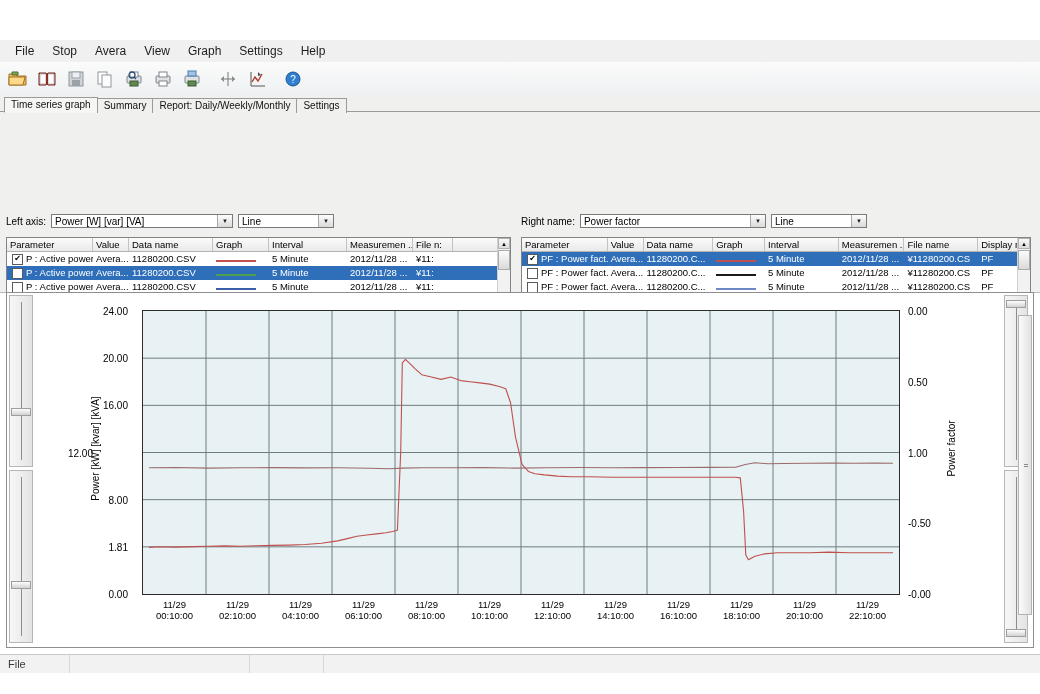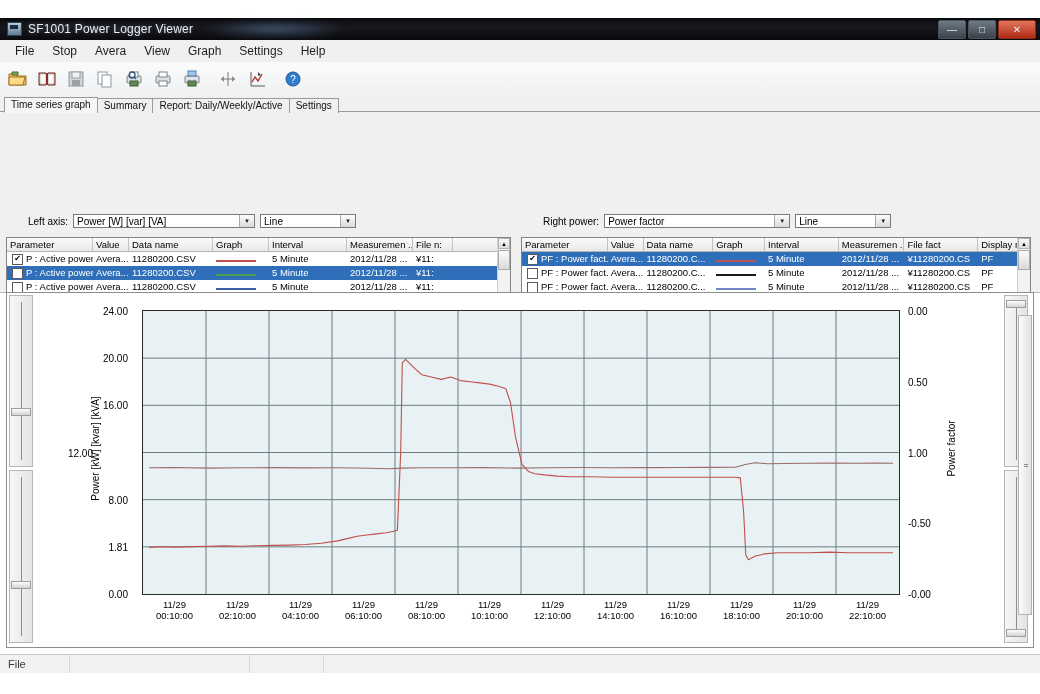--- a/index.html
+++ b/index.html
@@ -40,21 +40,21 @@
   
   .panel{position:absolute;left:0;top:96px;width:1040px;height:196px;background:#f0f0ef;
      border-bottom:1px solid #b9b9b9;}
   .tabs{position:absolute;left:4px;top:1px;height:16px;display:flex;align-items:flex-end;}
   .tab{height:14px;padding:0 6px;font-size:10px;line-height:14px;color:#111;
      border-left:1px solid #9a9a9a;border-right:1px solid #9a9a9a;border-top:1px solid #9a9a9a;
      background:#f0f0ef;margin-right:-1px;}
   .tab.active{background:#f6f6f5;border-bottom:1px solid #f6f6f5;font-weight:normal;}
   .tabline{position:absolute;left:0;top:15px;width:1040px;height:1px;background:#9a9a9a;}
 
-  .axisrow{position:absolute;top:118px;display:flex;align-items:center;gap:5px;font-size:10px;margin-left:22px;}
+  .axisrow{position:absolute;top:118px;display:flex;align-items:center;gap:5px;font-size:10px;}
   .axisrow.left{left:6px;}
   .axisrow.right{left:521px;}
   .combo{height:14px;border:1px solid #7a7a7a;background:#fff;position:relative;
     font-size:10px;line-height:14px;padding-left:3px;box-sizing:border-box;color:#000;}
   .combo .arrow{position:absolute;right:0;top:0;width:14px;height:12px;
     background:linear-gradient(180deg,#fdfdfd,#dadada);border-left:1px solid #a8a8a8;
     display:flex;align-items:center;justify-content:center;font-size:6px;color:#222;}
 
   
   .grid{position:absolute;top:141px;height:78px;background:#fff;border:1px solid #848484;box-sizing:border-box;}
@@ -131,30 +131,20 @@
   
   .status{position:absolute;left:0;top:654px;width:1040px;height:18px;
      background:#f2f2f2;border-top:1px solid #c9c9c9;display:flex;align-items:center;font-size:11px;color:#3a3a3a;}
   .stcell{height:18px;line-height:18px;border-right:1px solid #d8d8d8;padding-left:8px;box-sizing:border-box;}
 </style>
 </head>
 <body>
 
 <div class="app">
 
-  <div class="titlebar">
-    <div class="title-ico"></div>
-    <div class="title-text">SF1001 Power Logger Viewer</div>
-    <div class="title-glow"></div>
-    <div class="wbtns">
-      <div class="wbtn">—</div>
-      <div class="wbtn">□</div>
-      <div class="wbtn close">✕</div>
-    </div>
-  </div>
 
   <div class="menubar">
     <div class="menu-item">File</div>
     <div class="menu-item">Stop</div>
     <div class="menu-item">Avera</div>
     <div class="menu-item">View</div>
     <div class="menu-item">Graph</div>
     <div class="menu-item">Settings</div>
     <div class="menu-item">Help</div>
   </div>
@@ -236,38 +226,38 @@
         </svg>
     </div>
   </div>
 
   <div class="panel">
 
     <div class="tabline"></div>
     <div class="tabs">
       <div class="tab active">Time series graph</div>
       <div class="tab">Summary</div>
-      <div class="tab">Report: Daily/Weekly/Active</div>
+      <div class="tab">Report: Daily/Weekly/Monthly</div>
       <div class="tab">Settings</div>
     </div>
 
     <div class="axisrow left">
       <span>Left axis:</span>
       <div class="combo" style="width:182px;">
         <span>Power [W] [var] [VA]</span>
         <span class="arrow">▼</span>
       </div>
       <div class="combo" style="width:96px;">
         <span>Line</span>
         <span class="arrow">▼</span>
       </div>
     </div>
 
     <div class="axisrow right">
-      <span>Right power:</span>
+      <span>Right name:</span>
       <div class="combo" style="width:186px;">
         <span>Power factor</span>
         <span class="arrow">▼</span>
       </div>
       <div class="combo" style="width:96px;">
         <span>Line</span>
         <span class="arrow">▼</span>
       </div>
     </div>
 
@@ -344,21 +334,21 @@
     </div>
 
     <div class="grid right">
       <div class="ghead" id="rhead">
           <div class="gh" style="width: 86px;">Parameter</div>
           <div class="gh" style="width: 36px;">Value</div>
           <div class="gh" style="width: 70px;">Data name</div>
           <div class="gh" style="width: 52px;">Graph</div>
           <div class="gh" style="width: 74px;">Interval</div>
           <div class="gh" style="width: 66px;">Measuremen ...</div>
-          <div class="gh" style="width: 74px;">File fact</div>
+          <div class="gh" style="width: 74px;">File name</div>
           <div class="gh" style="width: 52px;">Display name</div>
         </div>
       <div id="rbody">
           <div class="grow sel">
             <div class="gc" style="width: 86px; display: flex; align-items: center;">
               <span class="cbx">✔</span>
               <span>PF : Power fact...</span>
             </div>
             <div class="gc" style="width: 36px;">Avera...</div>
             <div class="gc" style="width: 70px;">11280200.C...</div>

